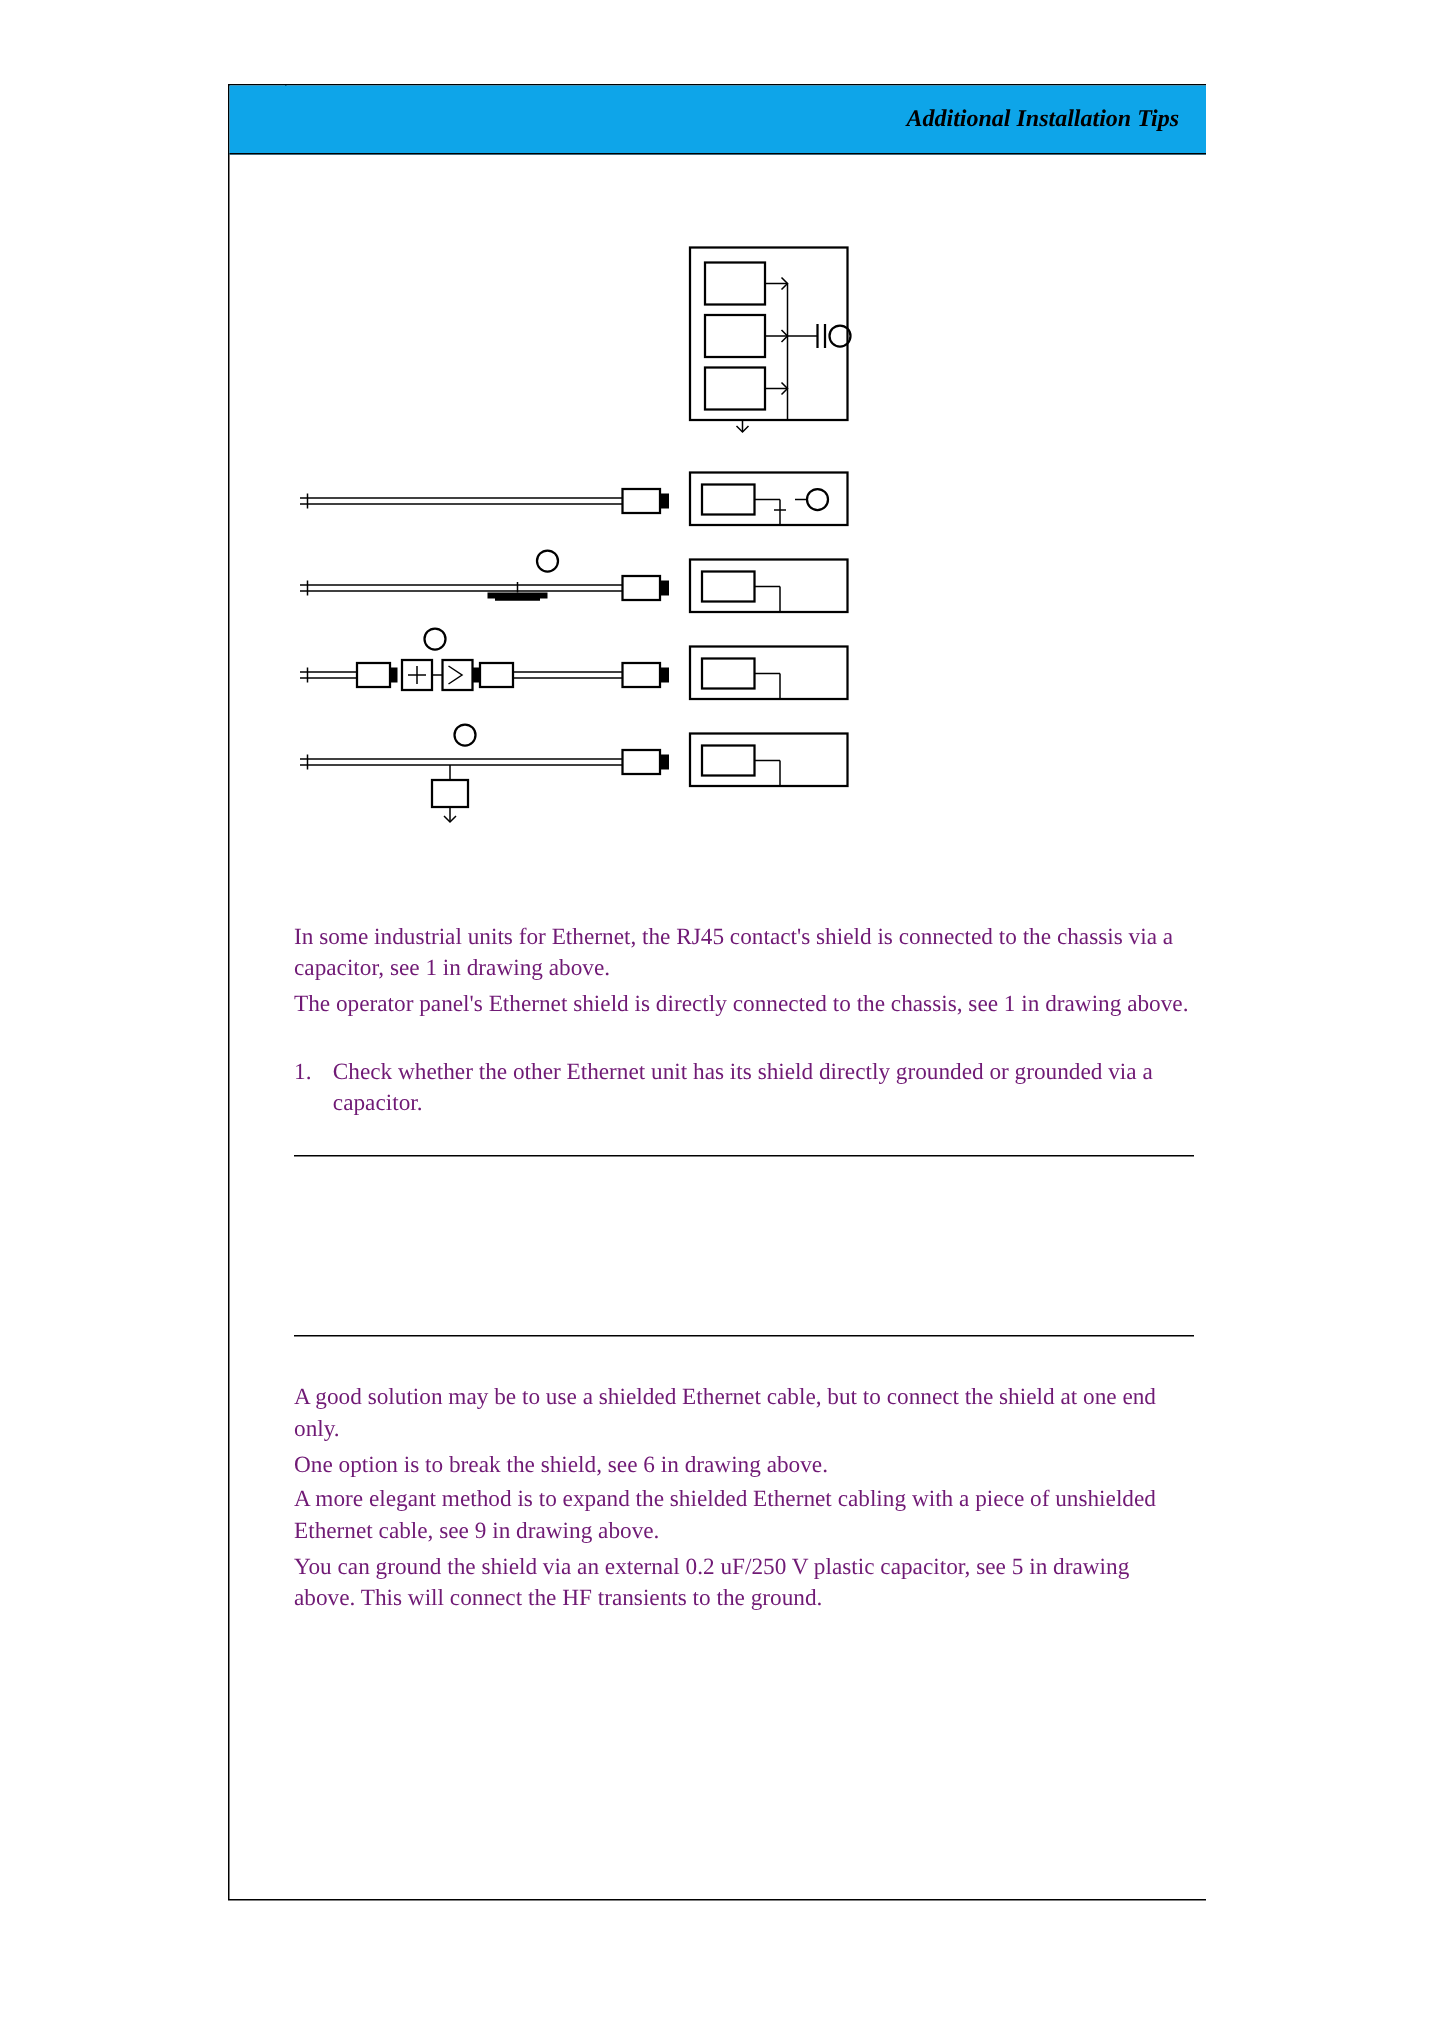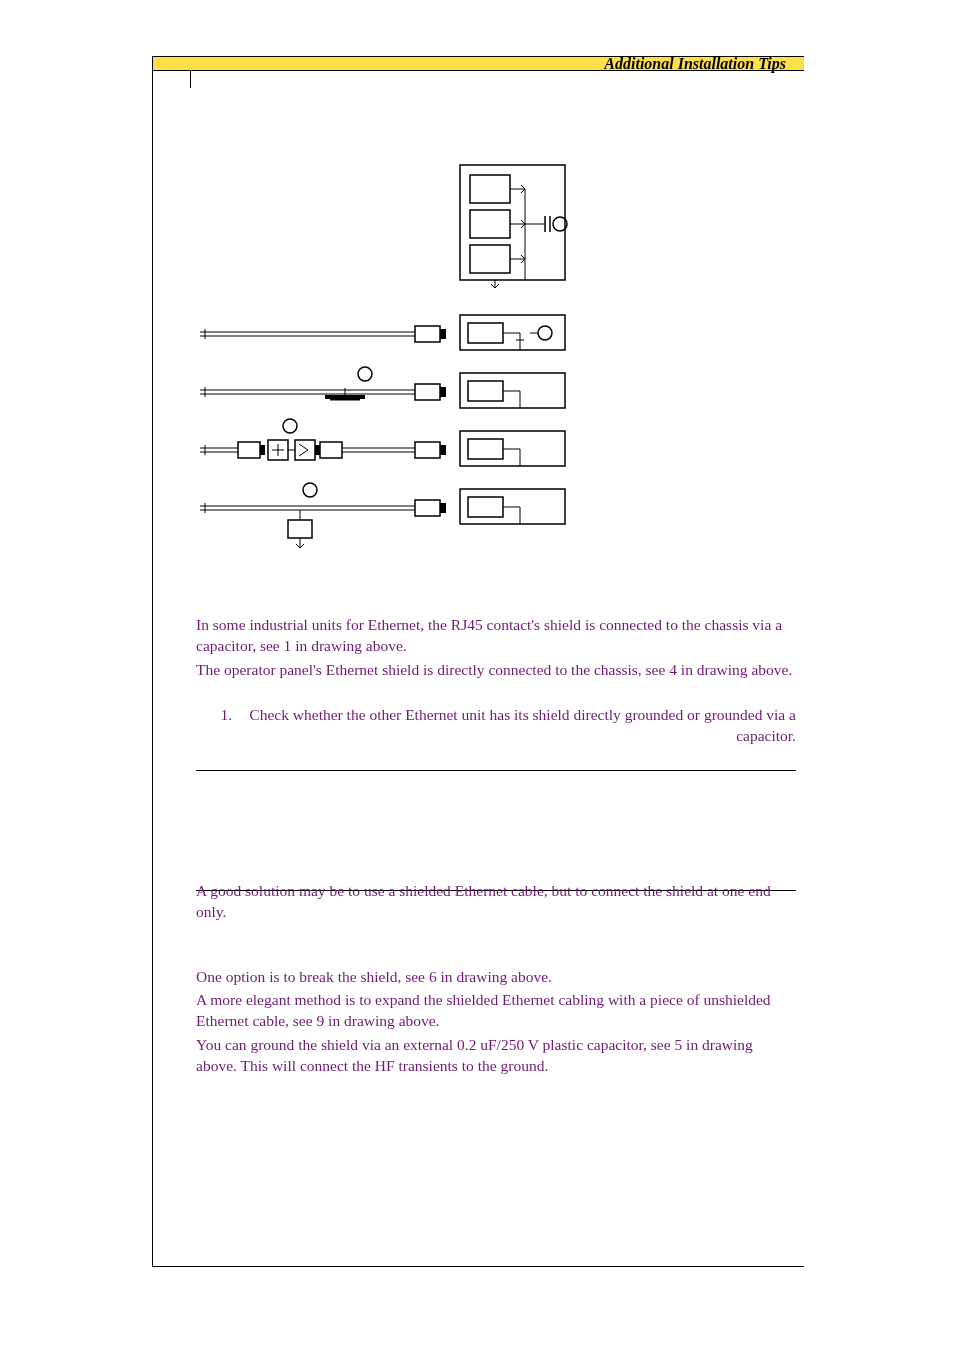--- a/index.html
+++ b/index.html
@@ -29,22 +29,22 @@
       top: 56px;
       width: 1px;
       height: 32px;
       background: #000;
     }
     .header-bar {
       position: absolute;
       left: 153px;
       top: 57px;
       width: 651px;
-      height: 14px;
-      background: #fde047;
+      height: 46px;
+      background: #0ea5e9;
       border-bottom: 1px solid #000;
       display: flex;
       align-items: center;
       justify-content: flex-end;
       padding-right: 18px;
     }
     .header-title {
       font-style: italic;
       font-weight: bold;
       font-size: 16px;
@@ -64,40 +64,40 @@
     .body-text {
       position: absolute;
       left: 196px;
       width: 600px;
       font-size: 15.5px;
       line-height: 1.35;
       color: #701a75;
     }
     .body-text-1 { top: 615px; }
     .body-text-2 { top: 660px; }
-    .body-text-3 { top: 705px; text-align: right; }
+    .body-text-3 { top: 705px; }
     .body-text-3 .list-num {
       display: inline-block;
       width: 22px;
     }
     .body-text-3 .list-content {
       display: inline-block;
       width: 560px;
       vertical-align: top;
     }
     .hr {
       position: absolute;
       left: 196px;
       width: 600px;
       height: 1px;
       background: #000;
     }
     .hr-1 { top: 770px; }
     .hr-2 { top: 890px; }
-    .body-text-4 { top: 881px; }
+    .body-text-4 { top: 922px; }
     .body-text-5 { top: 967px; }
     .body-text-6 { top: 990px; }
     .body-text-7 { top: 1035px; }
     .footer-line {
       position: absolute;
       left: 152px;
       top: 1266px;
       width: 652px;
       height: 1px;
       background: #000;
@@ -243,21 +243,21 @@
 
       <rect x="260" y="349" width="105" height="35" fill="none" stroke="#000" stroke-width="1.5"></rect>
       <rect x="268" y="357" width="35" height="20" fill="none" stroke="#000" stroke-width="1.5"></rect>
       <line x1="303" y1="367" x2="320" y2="367" stroke="#000" stroke-width="1"></line>
       <line x1="320" y1="367" x2="320" y2="384" stroke="#000" stroke-width="1"></line>
     </g>
   </svg>
 </div>
 
 <p class="body-text body-text-1">In some industrial units for Ethernet, the RJ45 contact's shield is connected to the chassis via a capacitor, see 1 in drawing above.</p>
-<p class="body-text body-text-2">The operator panel's Ethernet shield is directly connected to the chassis, see 4 in drawing above.</p>
+<p class="body-text body-text-2">The operator panel's Ethernet shield is directly connected to the chassis, see 1 in drawing above.</p>
 <p class="body-text body-text-3">
   <span class="list-num">1.</span>
   <span class="list-content">Check whether the other Ethernet unit has its shield directly grounded or grounded via a capacitor.</span>
 </p>
 
 <div class="hr hr-1"></div>
 <div class="hr hr-2"></div>
 
 <p class="body-text body-text-4">A good solution may be to use a shielded Ethernet cable, but to connect the shield at one end only.</p>
 <p class="body-text body-text-5">One option is to break the shield, see 6 in drawing above.</p>

